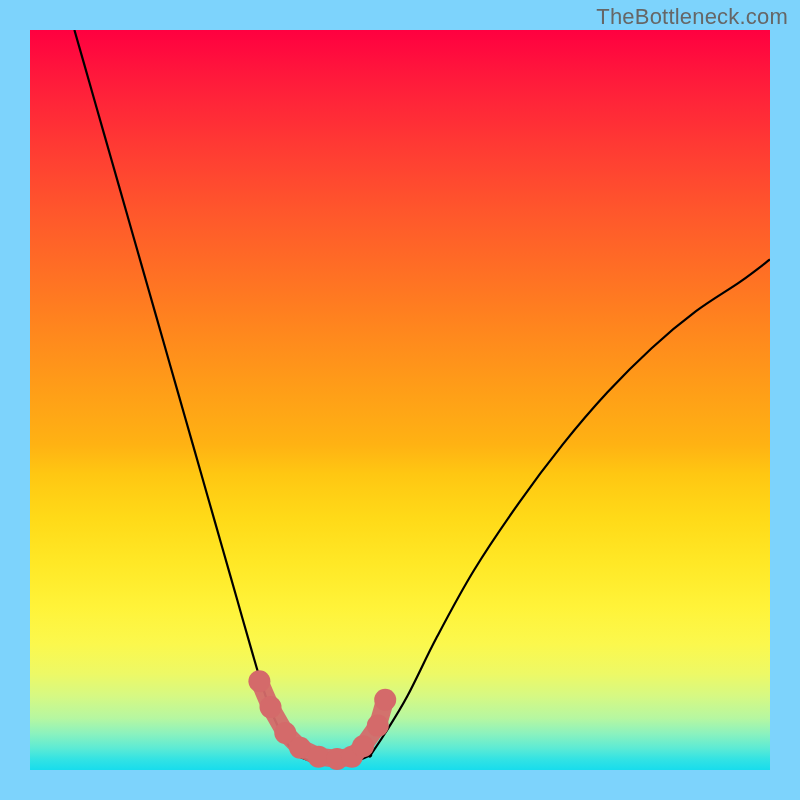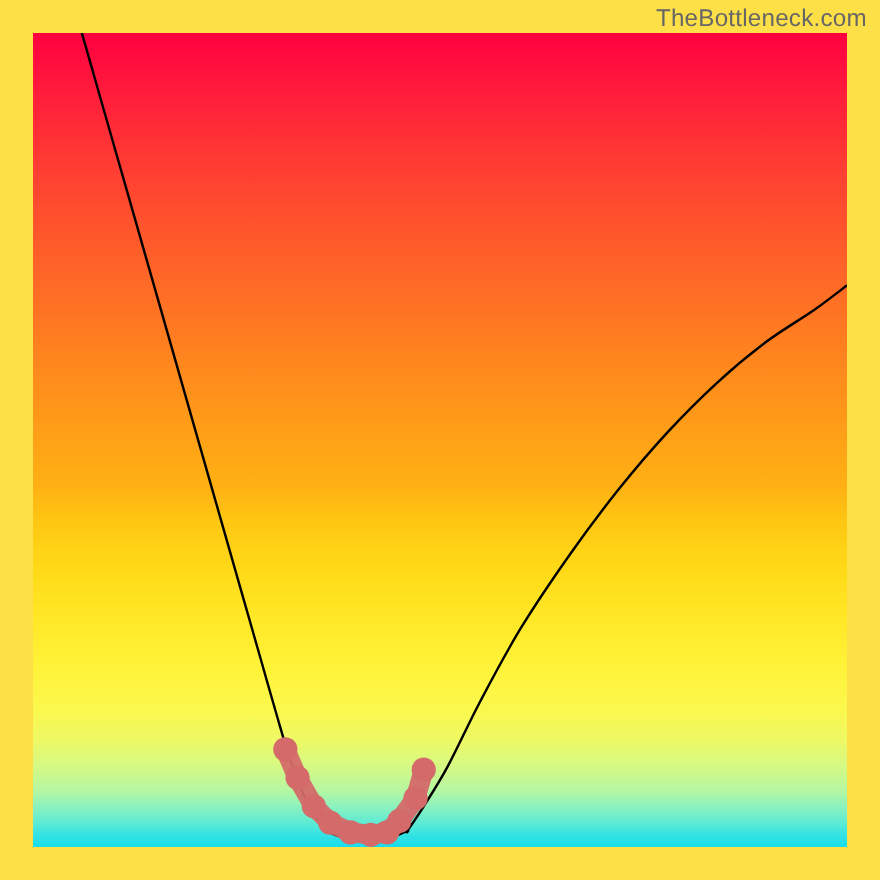--- a/index.html
+++ b/index.html
@@ -7,21 +7,21 @@
     padding: 0;
     width: 800px;
     height: 800px;
     background: #000;
     position: relative;
     font-family: Arial, Helvetica, sans-serif;
   }
   .frame {
     position: absolute;
     inset: 0;
-    background: #fde047;
+    background: #7dd3fc;
   }
   .plot-area {
     position: absolute;
     left: 30px;
     top: 30px;
     width: 740px;
     height: 740px;
     overflow: hidden;
   }
   .gradient {

